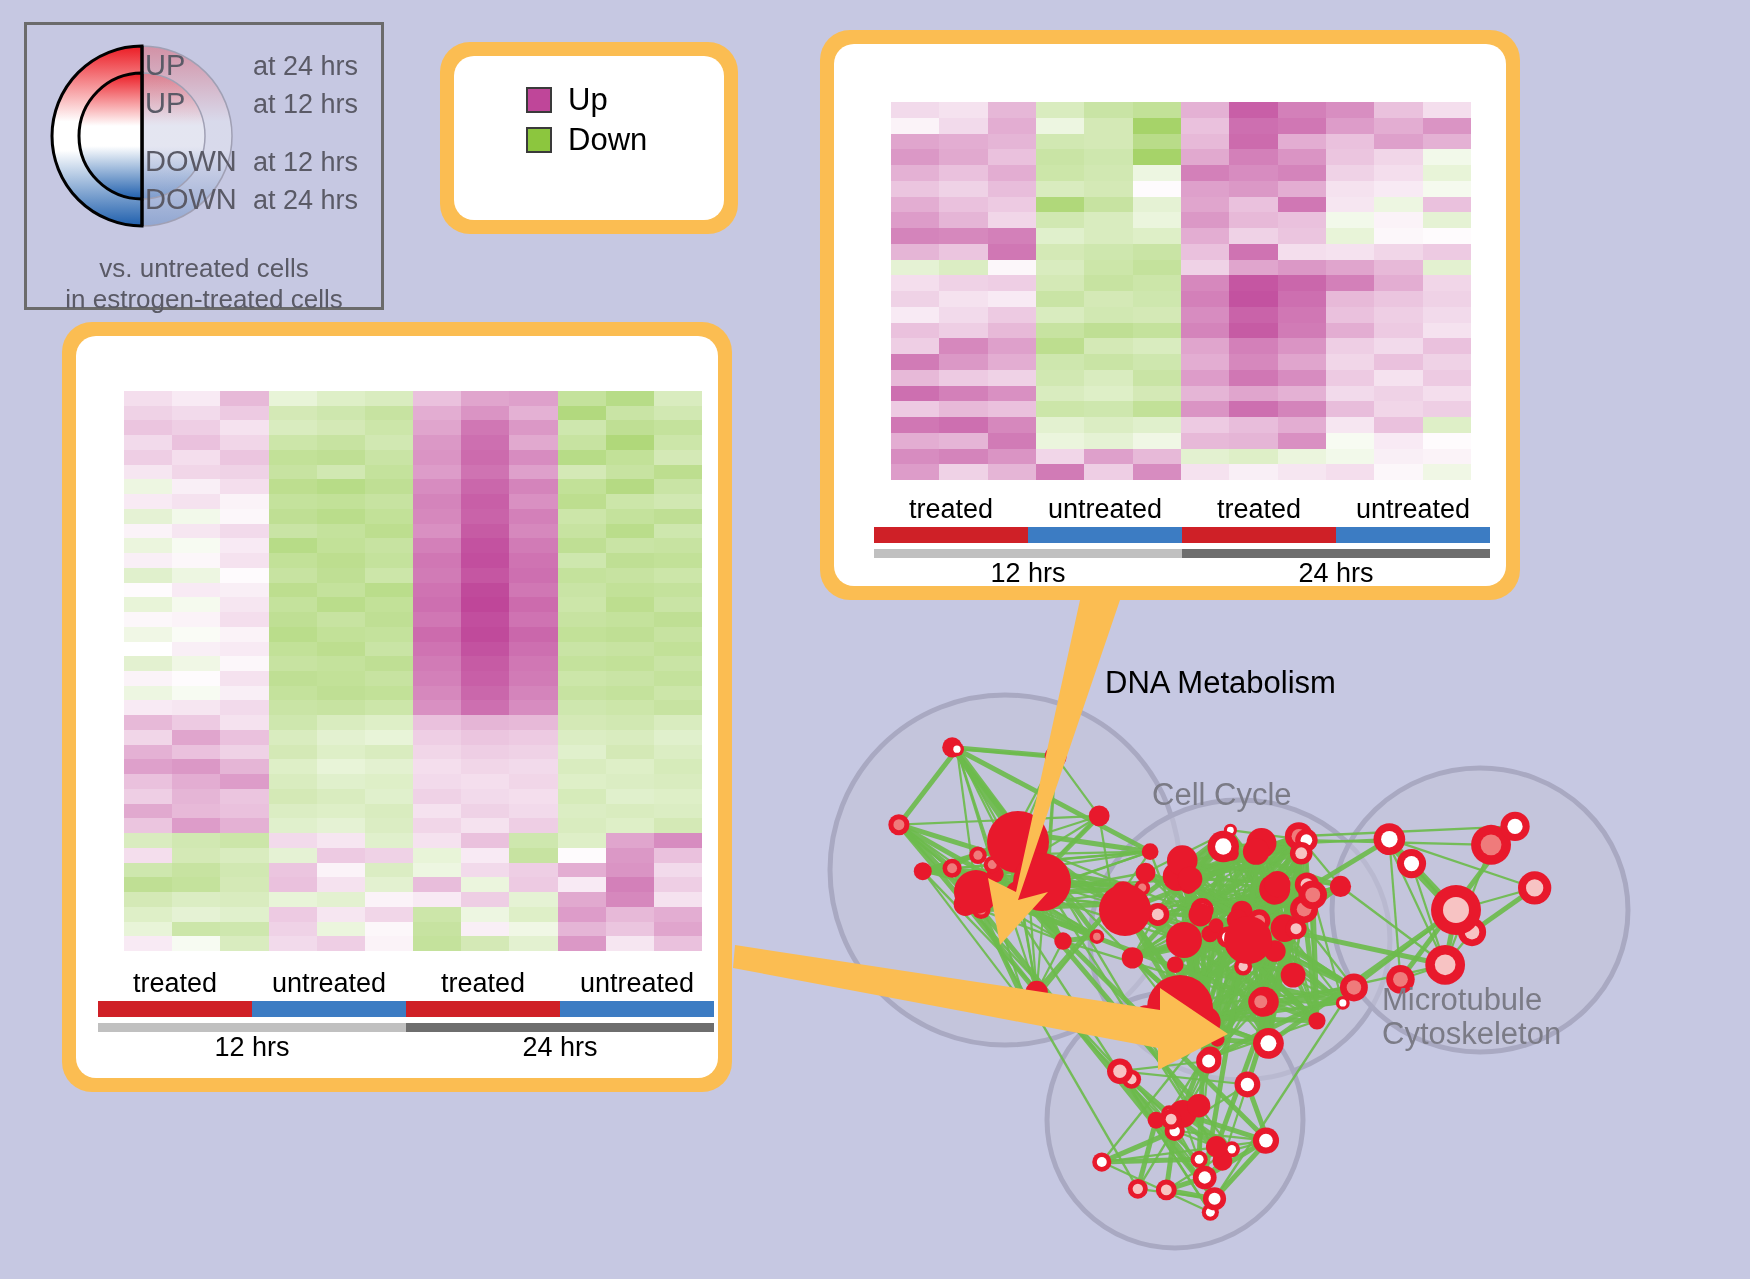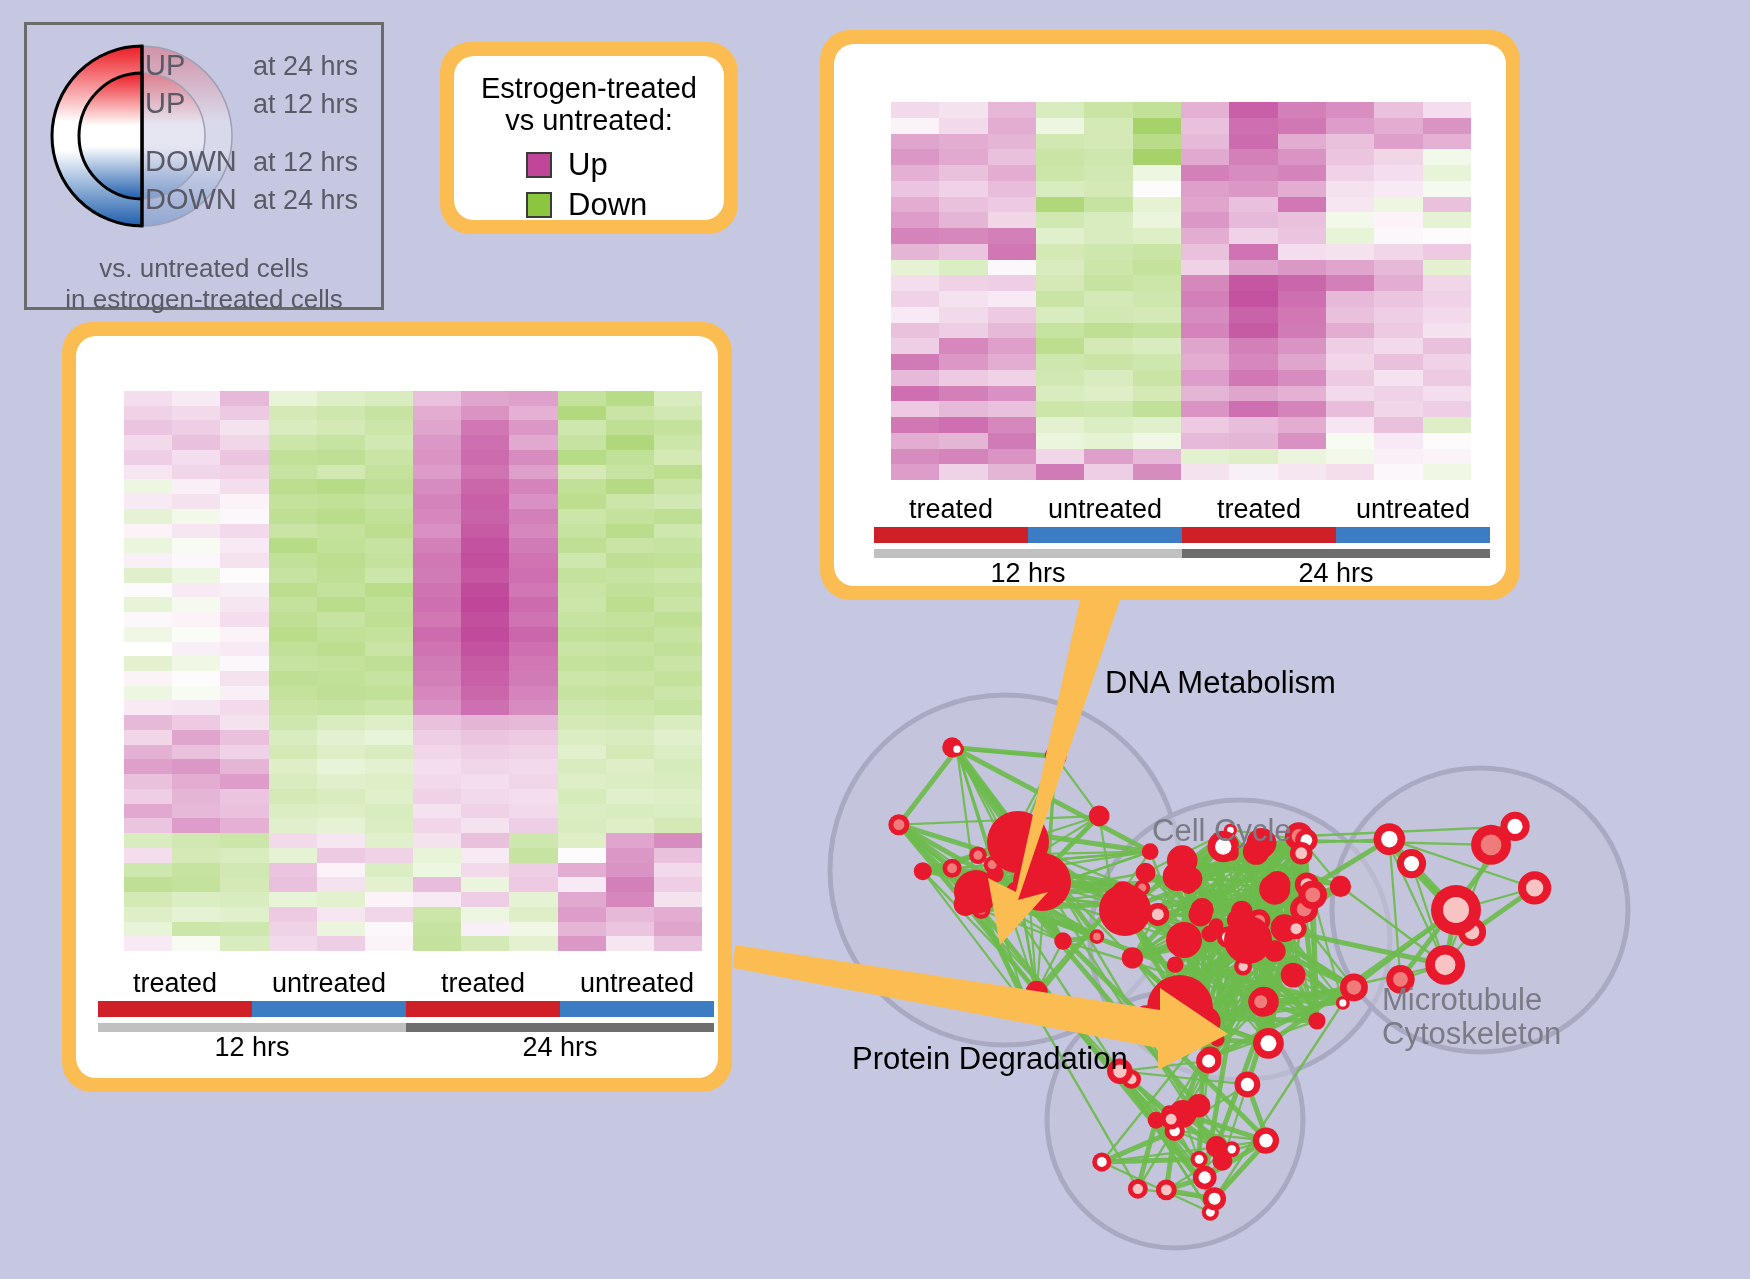--- a/index.html
+++ b/index.html
@@ -139,21 +139,21 @@
   .net-label {
     position: absolute;
     font-size: 31px;
     color: #000;
     line-height: 1.1;
     z-index: 4;
   }
   .net-label.muted { color: #7b7b86; }
 
   #label-dna-metabolism { left: 1105px; top: 666px; }
-  #label-cell-cycle { left: 1152px; top: 778px; margin-top: 36px; }
+  #label-cell-cycle { left: 1152px; top: 778px; }
   #label-microtubule { left: 1382px; top: 983px; text-align: left; }
   #label-ubiquitin { left: 852px; top: 1042px; }
 
   
   #arrows { position: absolute; left: 0; top: 0; width: 1750px; height: 1279px; z-index: 3; pointer-events: none; }
 </style>
 </head>
 <body>
 
 <div id="up-down-legend">
@@ -205,24 +205,20 @@
     </div>
   </div>
   <div class="legend-foot">
     <div>vs. untreated cells</div>
     <div>in estrogen-treated cells</div>
   </div>
 </div>
 
 <div class="panel" id="estrogen-legend">
   <div class="panel-inner">
-    <div class="est-head">
-      <div>Estrogen-treated</div>
-      <div>vs untreated:</div>
-    </div>
     <div class="est-items">
       <div class="est-item">
         <div class="sw" id="sw-up" style="background: rgb(191, 70, 153);"></div>
         <span class="lbl">Up</span>
       </div>
       <div class="est-item">
         <div class="sw" id="sw-down" style="background: rgb(140, 198, 62);"></div>
         <span class="lbl">Down</span>
       </div>
     </div>
@@ -1945,21 +1941,20 @@
     </svg>
 </div>
 
 <div class="net-label" id="label-dna-metabolism">DNA Metabolism</div>
 <div class="net-label muted" id="label-cell-cycle">Cell Cycle</div>
 <div class="net-label muted" id="label-microtubule">
   <div>Microtubule</div>
   <div>Cytoskeleton</div>
 </div>
 <div class="net-label" id="label-ubiquitin">
-  <div>Protein Degradation</div>
 </div>
 
 <svg id="arrows">
 
   <polygon points="1080,600 1120,600 1018,900 1048,892 1000,945 988,878 1016,892" fill="#fbbd52"></polygon>
 
   <polygon points="735,945 1160,1010 1160,988 1228,1034 1158,1070 1158,1048 733,968" fill="#fbbd52"></polygon>
 </svg>
 
 </body></html>

